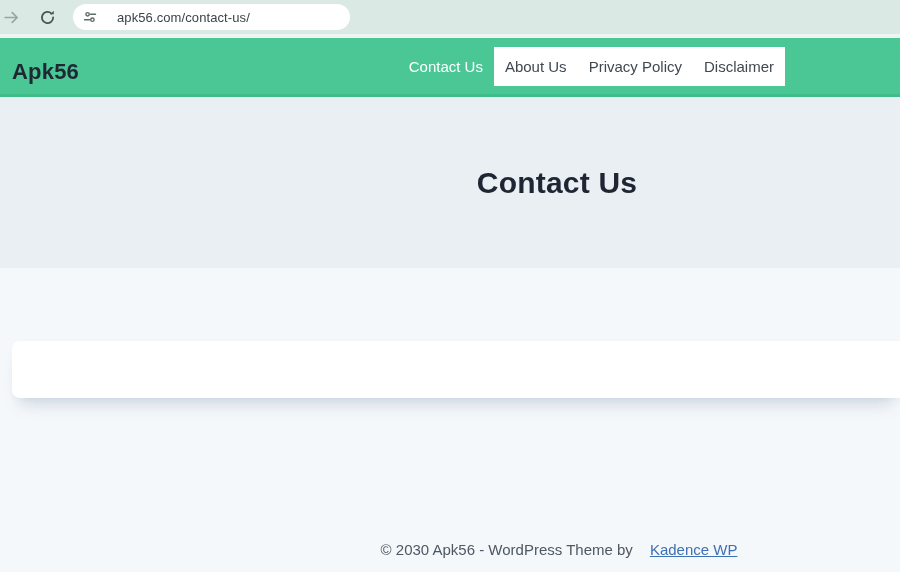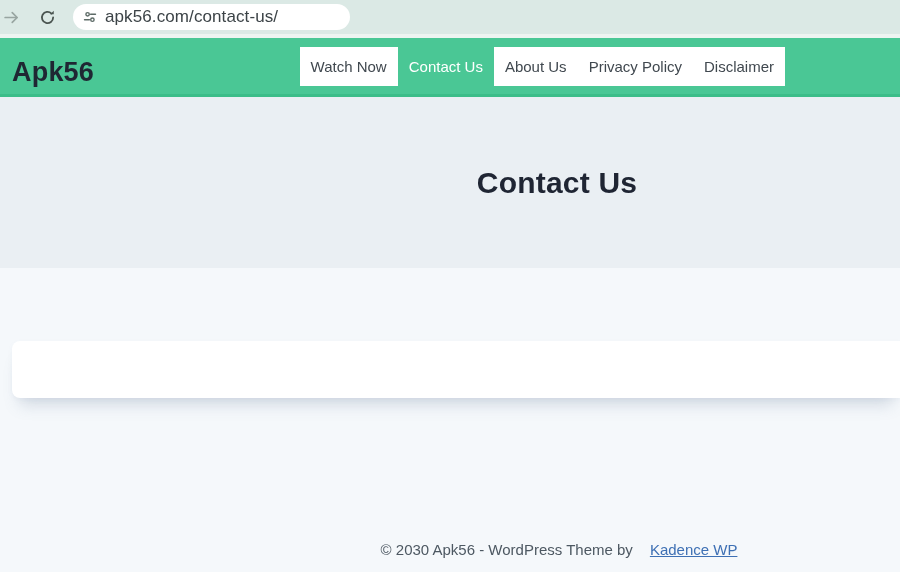--- a/index.html
+++ b/index.html
@@ -14,32 +14,32 @@
   }
   .tb-icon { display:flex; align-items:center; justify-content:center;
     width:28px; height:28px; flex:0 0 auto; }
   .tb-icon.forward { margin-left:-3px; }
   .tb-icon.reload { margin-left:8px; }
   .address-bar {
     margin-left:12px; width:277px; height:26px; background:#ffffff;
     border-radius:13px; display:flex; align-items:center; padding:0 10px;
   }
   .address-bar .url {
-    font-size:17px; color:#3c4347; margin-left:8px; white-space:nowrap;
+    font-size:13px; color:#3c4347; margin-left:20px; white-space:nowrap;
     letter-spacing:.1px;
   }
 
   
   .site-header {
     height:59px; background:#4ac795;
     border-bottom:3px solid #3cbd89;
     display:flex; align-items:center; padding-left:12px;
   }
   .logo {
-    font-size:27px; font-weight:bold; color:#1f2733; letter-spacing:.2px;margin-top:12px;
+    font-size:22px; font-weight:bold; color:#1f2733; letter-spacing:.2px;margin-top:12px;
   }
   .main-nav {
     margin-left:auto; margin-right:115px;
     display:flex; align-items:center; height:39px;
   }
   .nav-item {
     height:39px; display:flex; align-items:center;
     padding:0 11px; font-size:15px; color:#40484f;
     background:#ffffff; text-decoration:none; cursor:pointer;
     white-space:nowrap;
@@ -96,21 +96,20 @@
         <circle cx="9.4" cy="9.7" r="1.7"></circle>
       </svg>
     </span>
     <span class="url">apk56.com/contact-us/</span>
   </div>
 </div>
 
 <div class="site-header">
   <div class="logo">Apk56</div>
   <nav class="main-nav">
-    <a class="nav-item">Watch Now</a>
     <a class="nav-item active">Contact Us</a>
     <a class="nav-item">About Us</a>
     <a class="nav-item">Privacy Policy</a>
     <a class="nav-item">Disclaimer</a>
   </nav>
 </div>
 
 <div class="hero">
   <h1>Contact Us</h1>
 </div>

